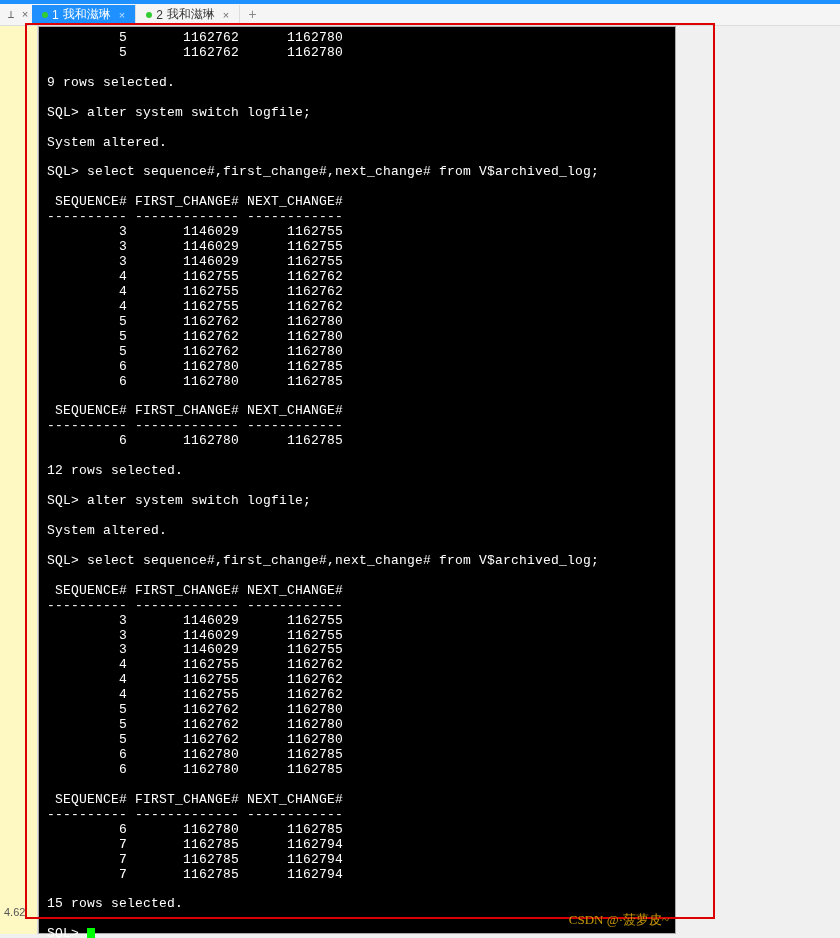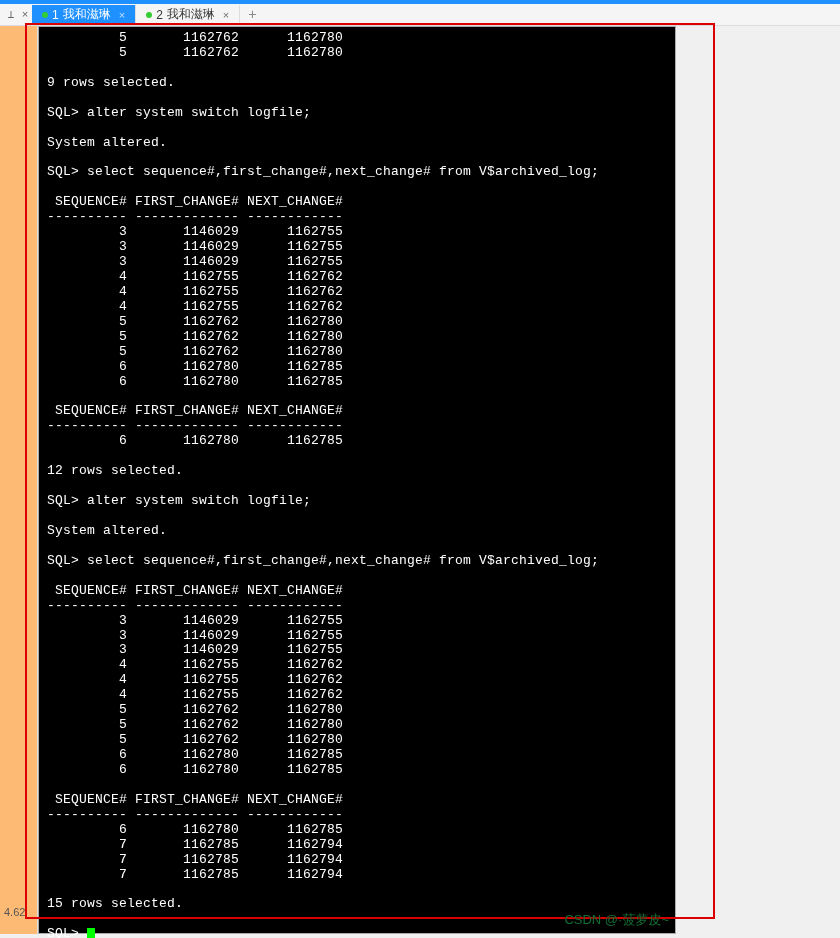--- a/index.html
+++ b/index.html
@@ -101,38 +101,38 @@
       height: 13px;
       background: #0f0;
       vertical-align: text-bottom;
     }
     .left-strip {
       position: absolute;
       left: 0;
       top: 26px;
       width: 38px;
       height: 908px;
-      background: #fdba74;
+      background: #fef9c3;
       border-right: 1px solid #ddd;
     }
     .left-label {
       position: absolute;
       left: 4px;
       top: 880px;
       font-size: 11px;
       color: #555;
       font-family: sans-serif;
     }
     .watermark {
       position: absolute;
       right: 6px;
       bottom: 4px;
-      color: #15803d;
+      color: #eab308;
       font-size: 13px;
-      font-family: Liberation Sans, sans-serif;
+      font-family: Liberation Serif, serif;
       opacity: 0.85;
       text-shadow: 0 0 2px #000;
     }
   </style>
 </head>
 <body>
 
 <div class="top-strip"></div>
 
 <div class="tab-bar">

